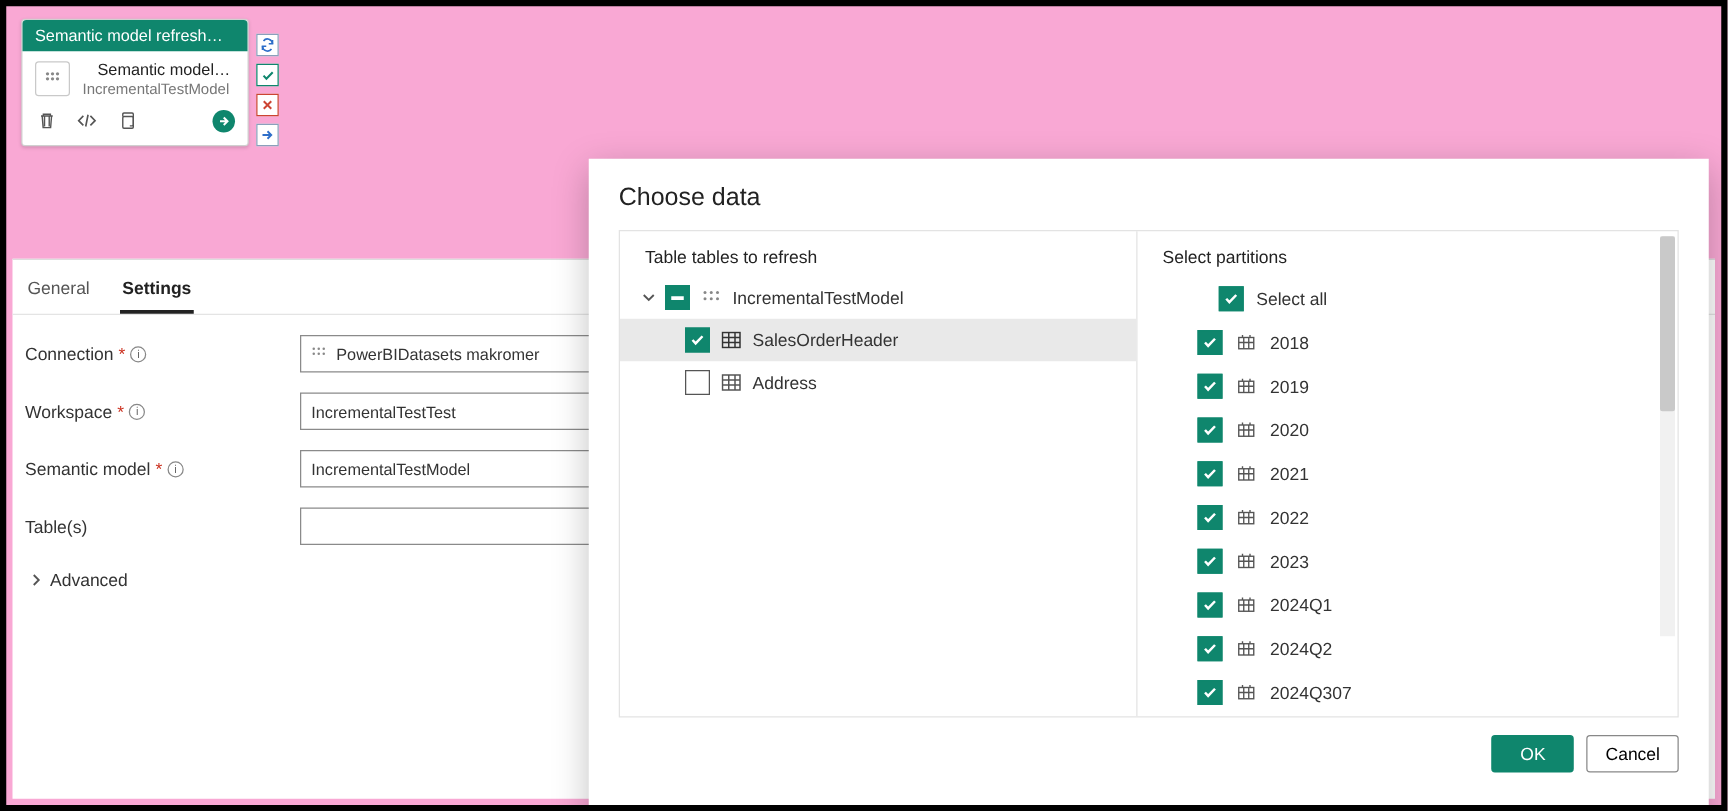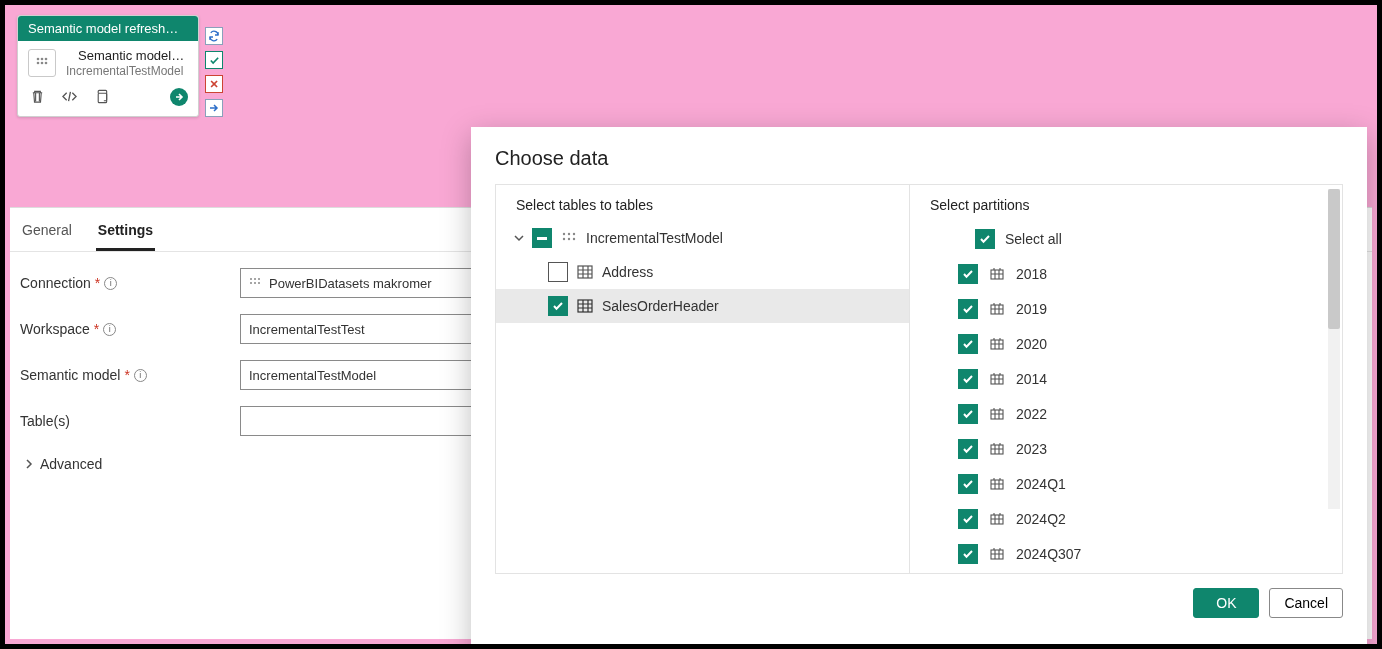--- a/index.html
+++ b/index.html
@@ -197,21 +197,21 @@
         <span>Advanced</span>
       </div>
     </div>
   </div>
 
   <div class="dialog">
     <div class="dlg-title">Choose data</div>
     <div class="dlg-body">
 
       <div class="col left">
-        <div class="col-h">Select tables to tables</div>
+        <div class="col-h">Table tables to refresh</div>
 
         <div class="tree-row">
           <svg width="10" height="10" viewBox="0 0 10 10">
               <path d="M1 3l4 4 4-4" fill="none" stroke="#555" stroke-width="1.5"></path>
             </svg>
           <span class="chk semi"></span>
           <span class="ticon">
               <svg width="16" height="14" viewBox="0 0 16 14">
                 <g fill="#888">
                   <circle cx="3" cy="3" r="1.2"></circle>
@@ -219,45 +219,45 @@
                   <circle cx="13" cy="3" r="1.2"></circle>
                   <circle cx="3" cy="8" r="1.2"></circle>
                   <circle cx="8" cy="8" r="1.2"></circle>
                   <circle cx="13" cy="8" r="1.2"></circle>
                 </g>
               </svg>
             </span>
           <span>IncrementalTestModel</span>
         </div>
 
-        <div class="tree-row l2">
-          <span class="chk"></span>
-          <span class="ticon">
-              <svg width="16" height="14" viewBox="0 0 16 14" fill="none" stroke="#555" stroke-width="1.2">
-                <rect x="1" y="1" width="14" height="12"></rect>
-                <path d="M1 5h14M1 9h14M6 1v12M11 1v12"></path>
-              </svg>
-            </span>
-          <span>Address</span>
-        </div>
-
         <div class="tree-row l2 sel">
           <span class="chk on">
               <svg width="12" height="12" viewBox="0 0 12 12" fill="none" stroke="#fff" stroke-width="2">
                 <path d="M2 6l2.5 2.7L10 3"></path>
               </svg>
             </span>
           <span class="ticon">
               <svg width="16" height="14" viewBox="0 0 16 14" fill="none" stroke="#333" stroke-width="1.2">
                 <rect x="1" y="1" width="14" height="12"></rect>
                 <path d="M1 5h14M1 9h14M6 1v12M11 1v12"></path>
               </svg>
             </span>
           <span>SalesOrderHeader</span>
         </div>
+
+        <div class="tree-row l2">
+          <span class="chk"></span>
+          <span class="ticon">
+              <svg width="16" height="14" viewBox="0 0 16 14" fill="none" stroke="#555" stroke-width="1.2">
+                <rect x="1" y="1" width="14" height="12"></rect>
+                <path d="M1 5h14M1 9h14M6 1v12M11 1v12"></path>
+              </svg>
+            </span>
+          <span>Address</span>
+        </div>
       </div>
 
       <div class="col right">
         <div class="col-h">Select partitions</div>
         <div class="part-list">
           <div class="part-row">
             <span class="chk on">
                 <svg width="12" height="12" viewBox="0 0 12 12" fill="none" stroke="#fff" stroke-width="2">
                   <path d="M2 6l2.5 2.7L10 3"></path>
                 </svg>
@@ -312,21 +312,21 @@
                   <svg width="12" height="12" viewBox="0 0 12 12" fill="none" stroke="#fff" stroke-width="2">
                     <path d="M2 6l2.5 2.7L10 3"></path>
                   </svg>
                 </span>
                 <span class="ticon">
                   <svg width="14" height="14" viewBox="0 0 14 14" fill="none" stroke="#555" stroke-width="1.1">
                     <rect x="1" y="3" width="12" height="9"></rect>
                     <path d="M1 7h12M5 3v9M9 3v9M4 1v2M10 1v2"></path>
                   </svg>
                 </span>
-                <span>2014</span>
+                <span>2021</span>
               </div>
               <div class="part-row child">
                 <span class="chk on">
                   <svg width="12" height="12" viewBox="0 0 12 12" fill="none" stroke="#fff" stroke-width="2">
                     <path d="M2 6l2.5 2.7L10 3"></path>
                   </svg>
                 </span>
                 <span class="ticon">
                   <svg width="14" height="14" viewBox="0 0 14 14" fill="none" stroke="#555" stroke-width="1.1">
                     <rect x="1" y="3" width="12" height="9"></rect>

